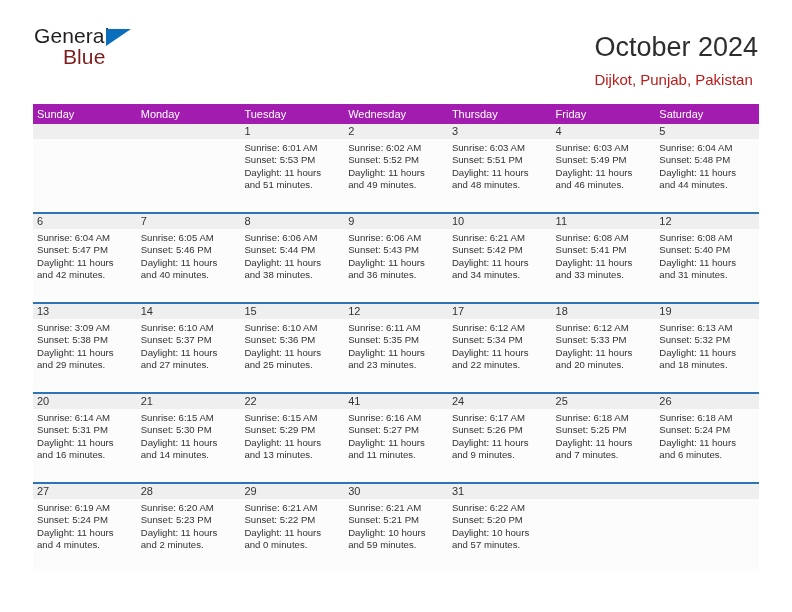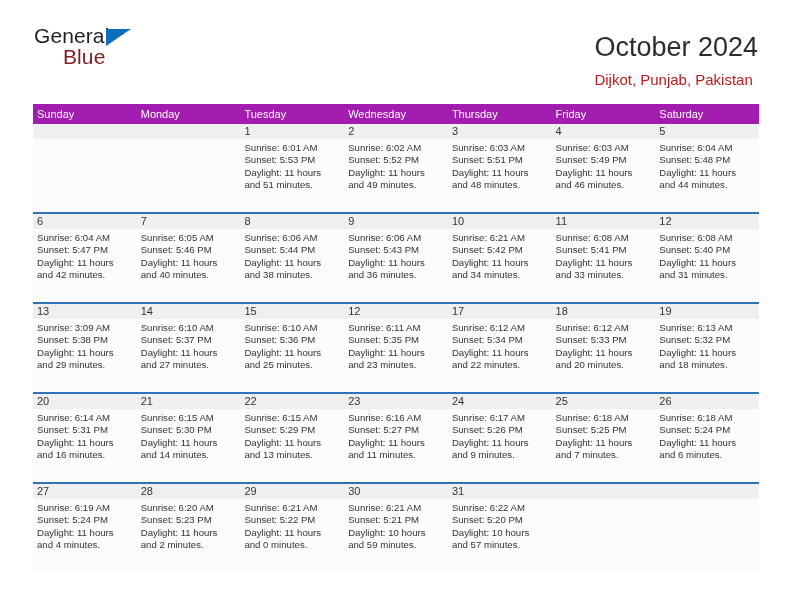--- a/index.html
+++ b/index.html
@@ -450,21 +450,21 @@
           </div>
           <div class="day-body">
             <div class="line">Sunrise: 6:15 AM</div>
             <div class="line">Sunset: 5:29 PM</div>
             <div class="line">Daylight: 11 hours</div>
             <div class="line">and 13 minutes.</div>
           </div>
         </div>
         <div class="day-cell">
           <div class="daynum-band">
-            <span class="daynum">23</span>
+            <span class="daynum">41</span>
           </div>
           <div class="day-body">
             <div class="line">Sunrise: 6:16 AM</div>
             <div class="line">Sunset: 5:27 PM</div>
             <div class="line">Daylight: 11 hours</div>
             <div class="line">and 11 minutes.</div>
           </div>
         </div>
         <div class="day-cell">
           <div class="daynum-band">

